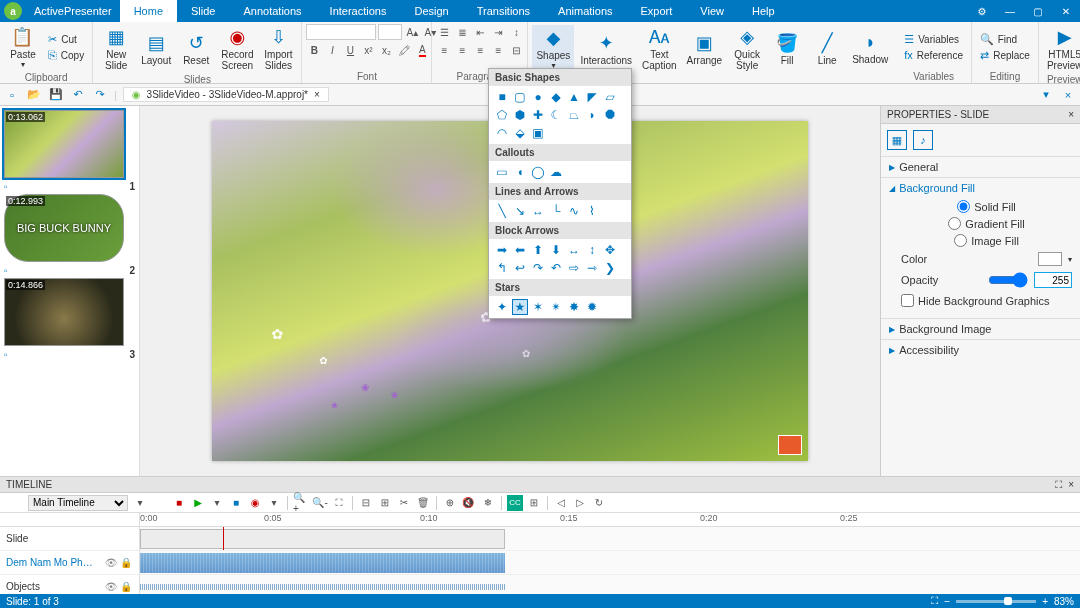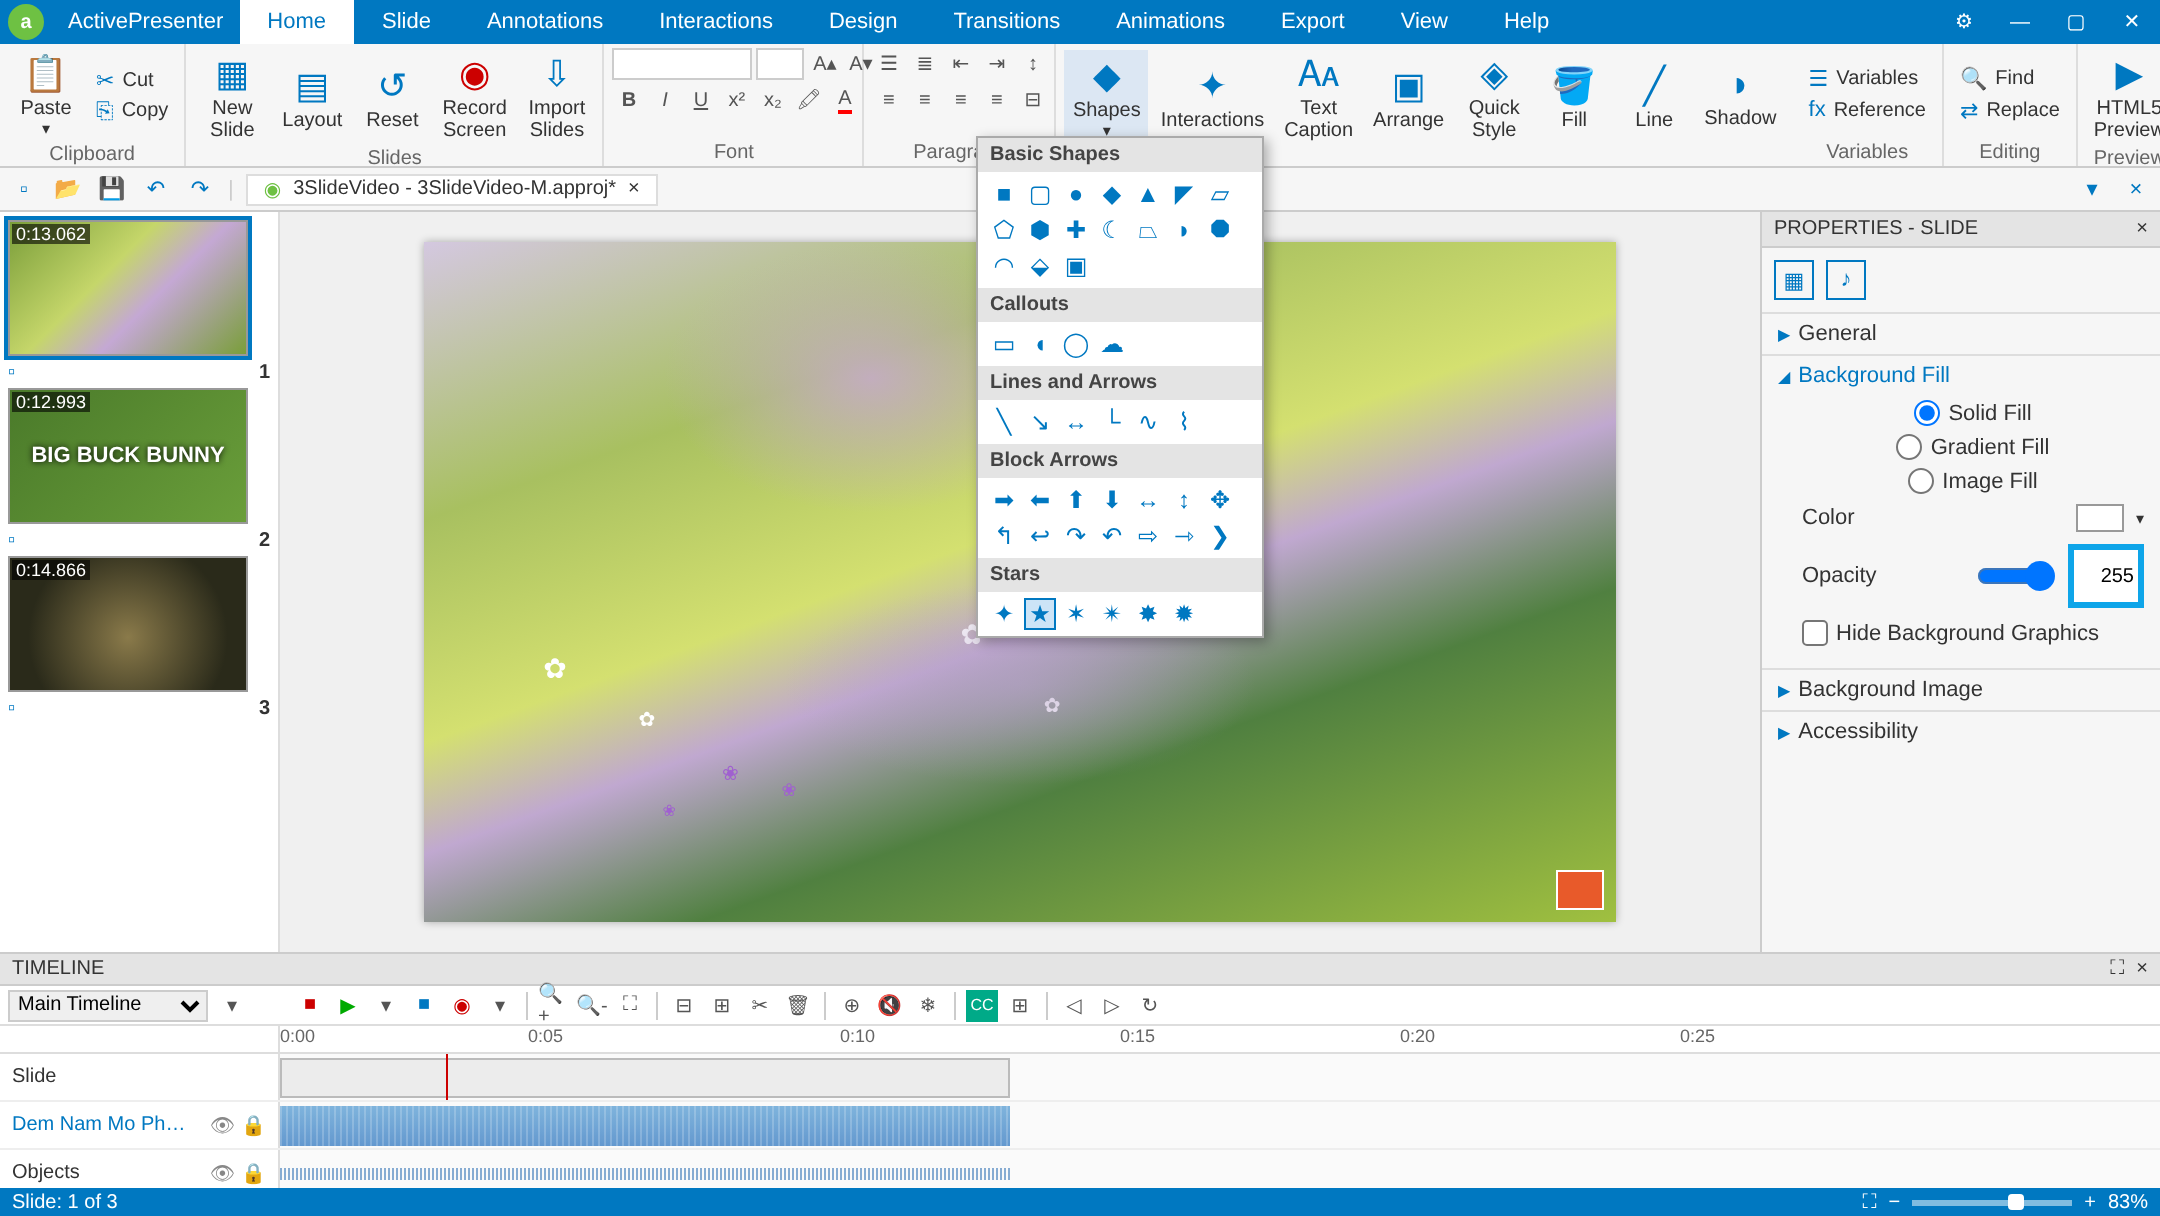--- a/index.html
+++ b/index.html
@@ -42,21 +42,21 @@
 
 
 .slide-panel { width: 140px; background: #fff; border-right: 1px solid #ddd; overflow-y: auto; padding: 4px; }
 .slide-thumb { position: relative; margin-bottom: 16px; }
 .slide-thumb .thumb-vis { width: 120px; height: 68px; border: 1px solid #999; position: relative; overflow: hidden; }
 .slide-thumb.selected .thumb-vis { outline: 2px solid #0078c1; }
 .slide-thumb .timestamp { position: absolute; top: 2px; left: 2px; background: rgba(0,0,0,0.6); color: #fff; font-size: 9px; padding: 0 2px; }
 .slide-thumb .num { position: absolute; right: 0; bottom: -14px; font-size: 10px; font-weight: bold; }
 .slide-thumb .visicon { position: absolute; left: 0; bottom: -14px; font-size: 10px; color: #0078c1; }
 .thumb-nature { background: linear-gradient(135deg, #7a9e3a 0%, #c5d66a 40%, #c4a8d4 60%, #7a9e3a 100%); }
-.thumb-bunny { background: linear-gradient(135deg, #4a7a2a 0%, #6a9e3a 100%); display: flex; align-items: center; justify-content: center; color: #fff; font-weight: bold; font-size: 11px; text-shadow: 0 0 3px #000; }
+.thumb-bunny { background: linear-gradient(135deg, #4a7a2a 0%, #6a9e3a 100%); display: flex; align-items: center; justify-content: center; color: #fff; font-weight: normal; font-size: 11px; text-shadow: 0 0 3px #000; border-radius: 24px; }
 .thumb-dark { background: radial-gradient(circle at 50% 60%, #8a7a4a 0%, #2a2a1a 70%); }
 
 
 .canvas-area { flex: 1; background: #f0f0f0; display: flex; align-items: center; justify-content: center; position: relative; }
 .slide-canvas { width: 596px; height: 340px; background: linear-gradient(160deg, #d4c8e0 0%, #a8c060 25%, #d4e070 45%, #c0a8d0 55%, #508040 70%, #a0c040 100%); box-shadow: 0 0 4px rgba(0,0,0,0.3); position: relative; overflow: hidden; }
 .slide-canvas::before { content: ""; position: absolute; top: 0; left: 20%; width: 35%; height: 40%; background: radial-gradient(ellipse, rgba(200,168,212,0.8), transparent 70%); }
 .slide-canvas::after { content: ""; position: absolute; bottom: 20%; right: 30%; width: 40%; height: 30%; background: radial-gradient(ellipse, rgba(180,160,200,0.6), transparent 70%); }
 .flower { position: absolute; color: #fff; font-size: 14px; }
 .video-badge { position: absolute; right: 6px; bottom: 6px; width: 24px; height: 20px; background: #e85a2a; border: 1px solid #fff; }
 
@@ -76,32 +76,32 @@
 .props-section { padding: 4px 8px; border-top: 1px solid #ddd; }
 .props-section .sec-head { display: flex; align-items: center; gap: 4px; cursor: pointer; font-weight: 500; }
 .props-section .sec-head .arrow { font-size: 8px; color: #0078c1; }
 .props-section.expanded .sec-head { color: #0078c1; }
 .props-body { padding: 4px 0 4px 12px; }
 .radio-row { display: flex; align-items: center; gap: 4px; padding: 2px 0; justify-content: center; }
 .prop-row { display: flex; align-items: center; padding: 3px 0; gap: 6px; }
 .prop-row .lbl { flex: 1; }
 .color-swatch { width: 24px; height: 14px; border: 1px solid #999; background: #fff; }
 .slider { width: 40px; }
-.num-input { width: 38px; height: 32px; font-size: 10px; border: 3px solid #0ea5e9; text-align: right; padding-right: 2px; }
+.num-input { width: 38px; height: 16px; font-size: 10px; border: 1px solid #0ea5e9; text-align: right; padding-right: 2px; }
 .check-row { display: flex; align-items: center; gap: 4px; padding: 3px 0; }
 .btn-row { display: flex; gap: 6px; padding: 4px 0; }
 .btn-row button { font-size: 10px; padding: 3px 8px; border: 1px solid #bbb; background: #f0f0f0; cursor: pointer; }
 .btn-row button:disabled { color: #aaa; }
 
 
 .timeline-area { height: 118px; border-top: 1px solid #ccc; display: flex; flex-direction: column; background: #fff; }
 .timeline-header { height: 16px; background: #e4e4e4; display: flex; align-items: center; padding: 0 6px; font-size: 10px; border-bottom: 1px solid #ccc; }
 .timeline-header .spacer { flex: 1; }
 .timeline-toolbar { height: 20px; border-bottom: 1px solid #ddd; display: flex; align-items: center; padding: 0 4px; gap: 3px; }
-.timeline-toolbar .left-col { width: 140px; display: flex; align-items: center; gap: 4px; }
+.timeline-toolbar .left-col { width: 140px; display: flex; align-items: center; gap: 4px; margin-left: 24px; }
 .timeline-toolbar select { font-size: 10px; height: 16px; border: 1px solid #ccc; width: 100px; }
 .timeline-toolbar .tl-btn { width: 16px; height: 16px; display: flex; align-items: center; justify-content: center; font-size: 10px; cursor: pointer; color: #555; }
 .timeline-toolbar .tl-btn.rec { color: #c00; }
 .timeline-toolbar .tl-btn.play { color: #0a0; }
 .timeline-toolbar .tl-btn.stop { color: #0078c1; }
 .timeline-toolbar .sep { width: 1px; height: 14px; background: #ccc; margin: 0 2px; }
 .timeline-ruler { height: 14px; border-bottom: 1px solid #ddd; display: flex; font-size: 9px; color: #666; }
 .timeline-ruler .left-col { width: 140px; border-right: 1px solid #ddd; }
 .timeline-ruler .ruler-body { flex: 1; position: relative; }
 .timeline-ruler .tick { position: absolute; top: 0; font-size: 9px; }

